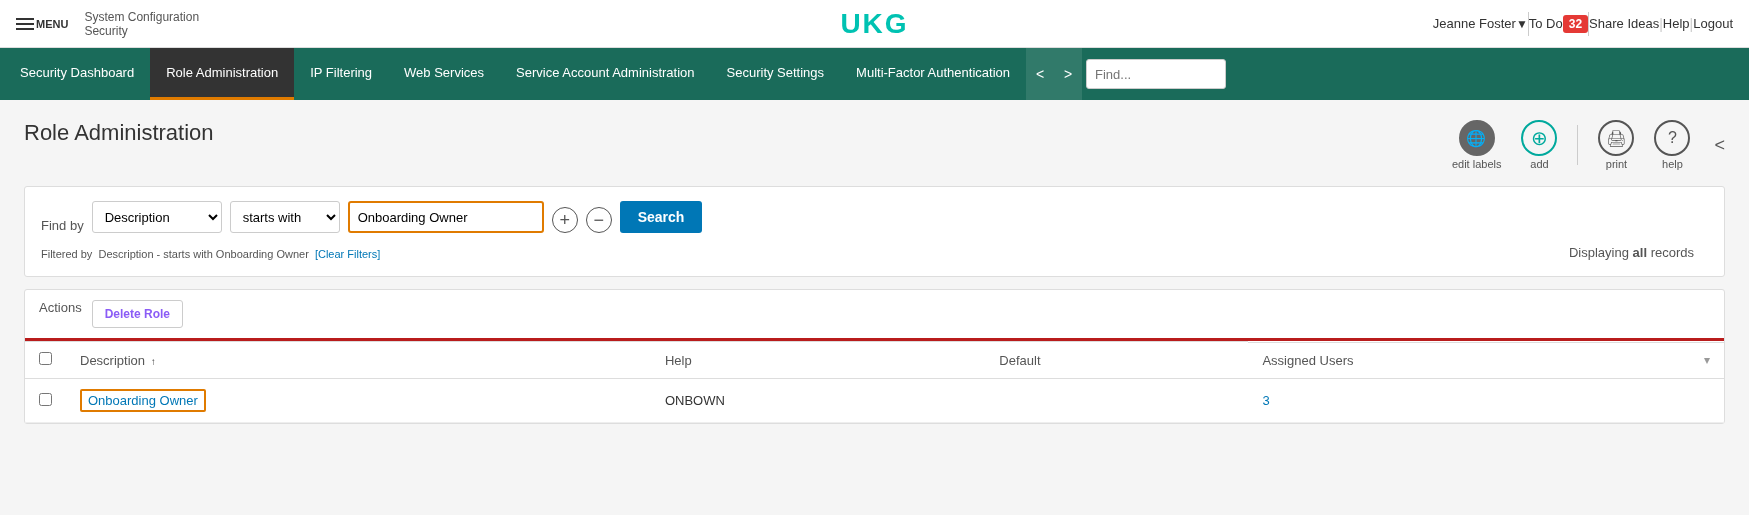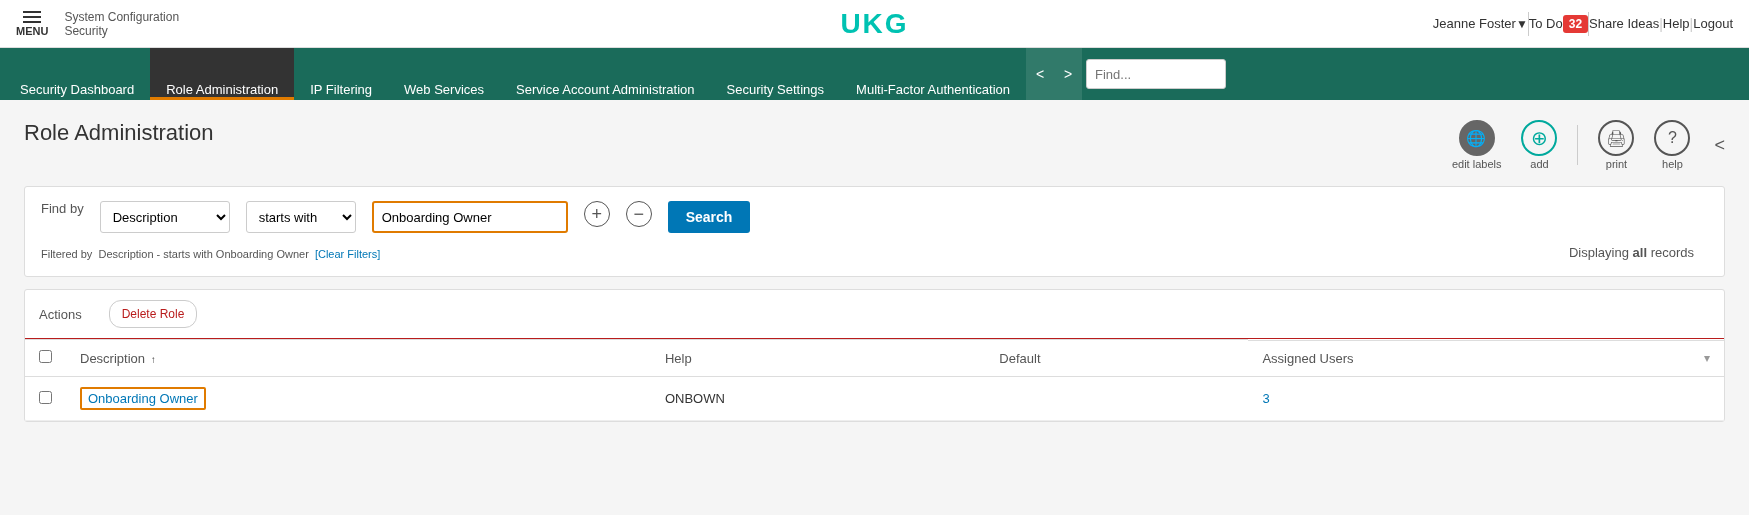--- a/index.html
+++ b/index.html
@@ -9,21 +9,21 @@
     .top-bar {
       display: flex;
       align-items: center;
       background: #fff;
       border-bottom: 1px solid #ddd;
       padding: 0 16px;
       height: 48px;
     }
     .menu-btn {
       display: flex;
-      flex-direction: column;
+      flex-direction: row;
       align-items: center;
       font-size: 11px;
       font-weight: bold;
       color: #333;
       cursor: pointer;
       margin-right: 16px;
       gap: 2px;
     }
     .menu-btn .lines { display: flex; flex-direction: column; gap: 3px; }
     .menu-btn .lines span { display: block; width: 18px; height: 2px; background: #333; }
@@ -69,21 +69,21 @@
     
     .nav-bar {
       display: flex;
       align-items: stretch;
       background: #1a6b5a;
       height: 52px;
       padding: 0 4px;
     }
     .nav-item {
       display: flex;
-      align-items: flex-end;
+      align-items: center;
       padding: 0 16px;
       color: #fff;
       font-size: 13px;
       cursor: pointer;
       white-space: nowrap;
       border-bottom: 3px solid transparent;
       height: 100%;
     }
     .nav-item.active { background: #333; border-bottom: 3px solid #e07b00; }
     .nav-arrow {
@@ -165,22 +165,22 @@
     
     .filter-panel {
       background: #fff;
       border: 1px solid #ddd;
       border-radius: 3px;
       padding: 14px 16px 10px;
       margin-bottom: 12px;
     }
     .filter-row {
       display: flex;
-      align-items: flex-start;
-      gap: 16px;
+      align-items: flex-end;
+      gap: 8px;
       margin-bottom: 8px;
     }
     .filter-label { font-size: 13px; color: #555; }
     .filter-select {
       height: 32px;
       border: 1px solid #ccc;
       border-radius: 3px;
       padding: 0 8px;
       font-size: 13px;
       background: #fff;
@@ -246,35 +246,36 @@
     }
 
     
     .table-section {
       background: #fff;
       border: 1px solid #ddd;
       border-radius: 3px;
     }
     .actions-bar {
       display: flex;
-      align-items: center;
-      gap: 27px;
+      align-items: flex-start;
+      gap: 10px;
       padding: 10px 14px;
-      border-bottom: 1px solid #b91c1c;
+      border-bottom: 3px solid #b91c1c;
     }
     .actions-label { font-size: 13px; color: #555; }
     .delete-btn {
       height: 28px;
       padding: 0 12px;
       border: 1px solid #ccc;
-      border-radius: 12px;
+      border-radius: 3px;
       background: #fff;
       font-size: 12px;
-      color: #b91c1c;
-      cursor: pointer;
+      color: #8b5cf6;
+      cursor: pointer;
+      font-weight: bold;
     }
 
     
     .data-table {
       width: 100%;
       border-collapse: collapse;
     }
     .data-table th {
       font-size: 13px;
       font-weight: normal;

